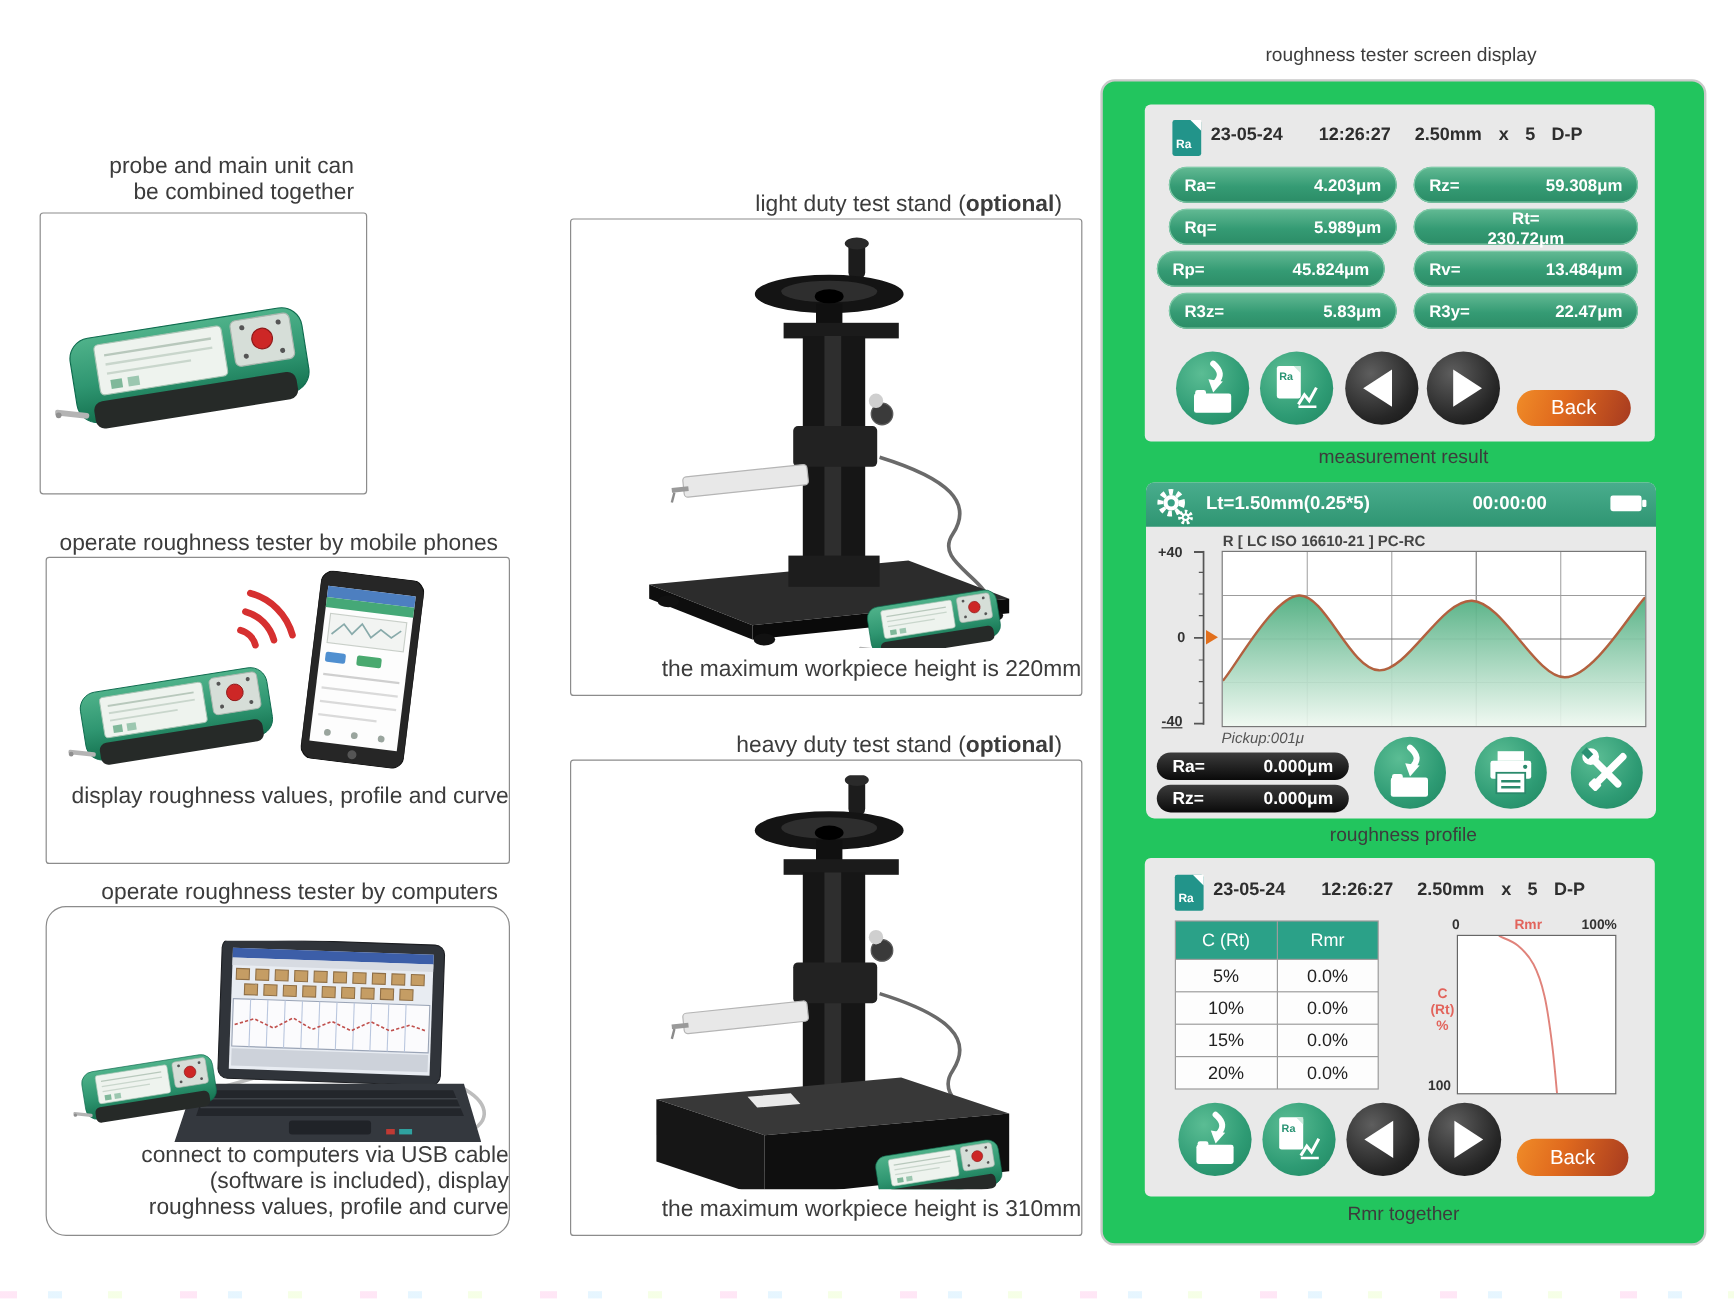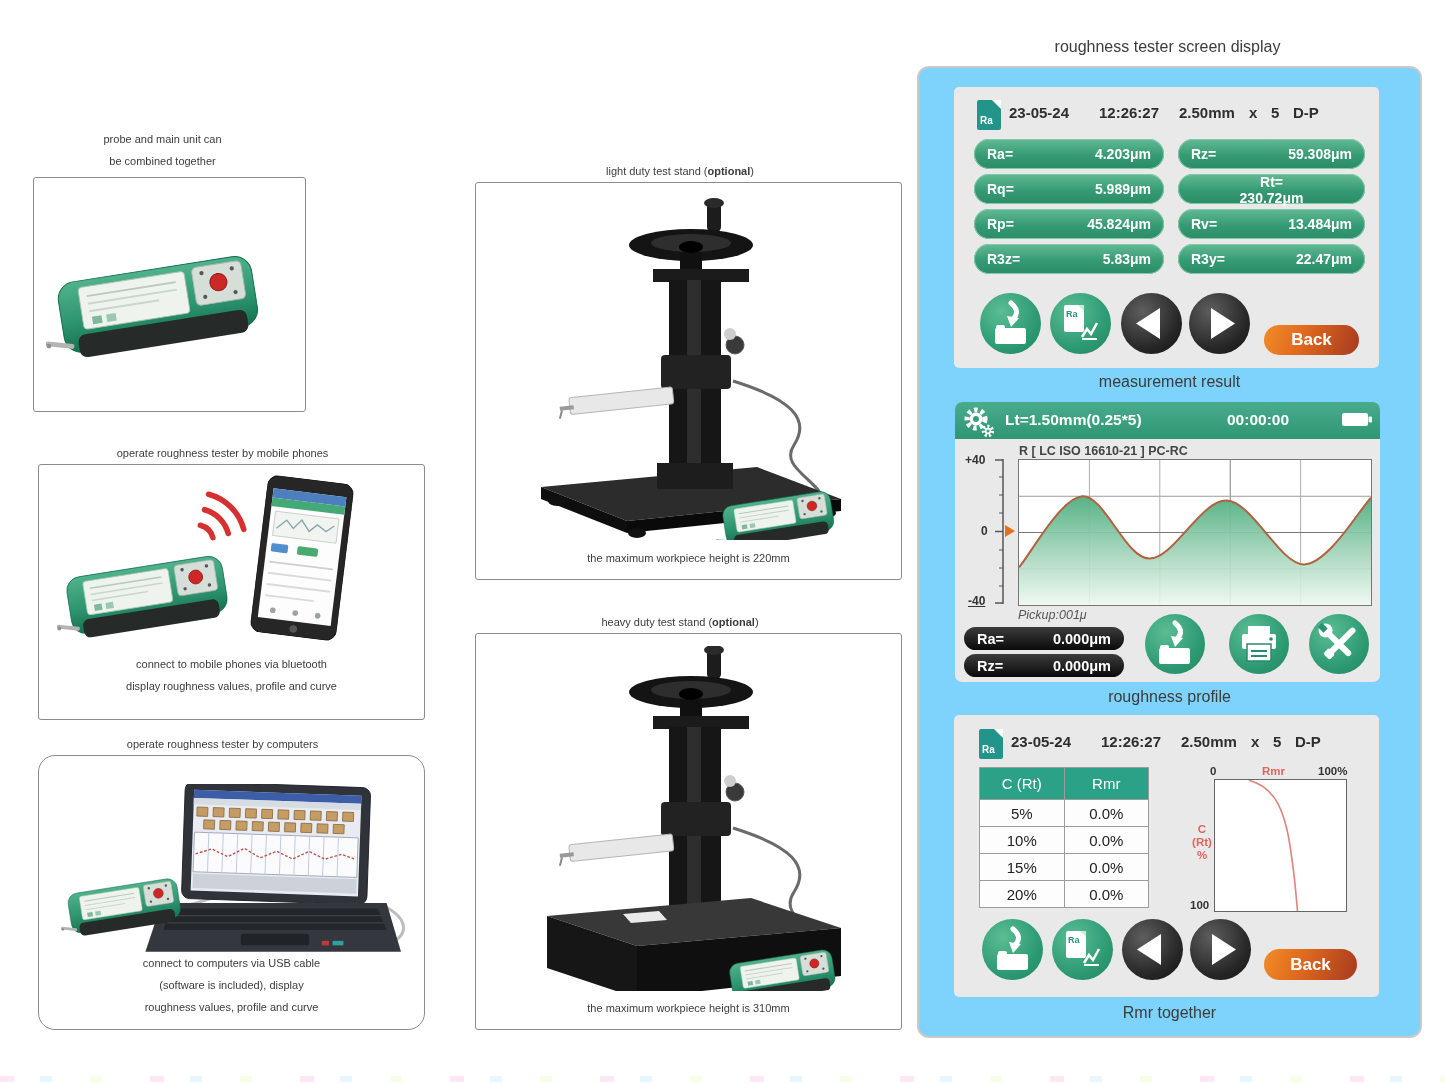--- a/index.html
+++ b/index.html
@@ -1,39 +1,39 @@
 <!DOCTYPE html>
 <html><head>
 <meta charset="utf-8">
 <style>
   html,body{margin:0;padding:0;background:#fff;}
   .canvas{position:relative;width:1445px;height:1084px;background:#ffffff;
           font-family:"Liberation Sans",sans-serif;color:#3d3d3d;overflow:hidden;}
   .abs{position:absolute;}
-  .cap{font-size:11px;color:#3c3c3c;text-align:center;line-height:22px;}
+  .cap{font-size:19px;color:#3c3c3c;text-align:right;line-height:22px;}
   .box{position:absolute;background:#fff;border:1px solid #8c8c8c;border-radius:3px;padding-left:15px;}
   
-  .panel{position:absolute;left:917px;top:66px;width:501px;height:968px;background:#7dd3fc;
+  .panel{position:absolute;left:917px;top:66px;width:501px;height:968px;background:#22c55e;
          border:2px solid #c9c9c9;border-radius:12px;}
   .screen{position:absolute;background:#e9e9e9;border-radius:5px;}
   .hdr-txt{position:absolute;font-size:15px;font-weight:bold;color:#2e2e2e;white-space:nowrap;}
   .ra-file{position:absolute;width:24px;height:30px;background:#22948a;border-radius:2px;}
   .ra-file .fold{position:absolute;right:0;top:0;width:0;height:0;
                  border-top:9px solid #ffffff;border-left:9px solid transparent;}
   .ra-file .lbl{position:absolute;left:3px;bottom:4px;font-size:10px;font-weight:bold;color:#fff;}
   .pill{position:absolute;height:30px;border-radius:15px;display:flex;align-items:center;
         justify-content:space-between;padding:0 13px;box-sizing:border-box;
         background:linear-gradient(180deg,#63ba94 0%,#359b74 55%,#2b8c66 100%);
         box-shadow:inset 0 0 0 1px #7fcaa8;color:#fff;font-size:14px;font-weight:bold;}
   .circle-btn{position:absolute;width:61px;height:61px;border-radius:50%;}
   .circle-green{background:radial-gradient(circle at 35% 30%,#5bbd94,#2e9b74 60%,#1f8560);}
   .circle-dark{background:radial-gradient(circle at 35% 30%,#5e5e5e,#262626 65%,#121212);}
   .back-btn{position:absolute;display:flex;align-items:center;justify-content:center;
             background:linear-gradient(110deg,#f08c28 0%,#e06a1e 40%,#a63a20 100%);
-            border-radius:16px;color:#fff;font-size:17px;font-weight:bold;}
+            border-radius:16px;color:#fff;font-size:17px;font-weight:normal;}
   .scr-cap{position:absolute;width:100%;text-align:center;font-size:16px;color:#3c3c3c;}
   .panel-title{position:absolute;left:917px;top:38px;width:501px;text-align:center;
                font-size:16px;color:#3c3c3c;}
   
   .s2-header{position:absolute;left:0;top:0;width:100%;height:37px;border-radius:7px 7px 0 0;
              background:linear-gradient(180deg,#49ad8d 0%,#2f9572 100%);}
   .s2-wtxt{position:absolute;color:#fff;font-size:15.5px;font-weight:bold;top:9px;white-space:nowrap;}
   .chart-box{position:absolute;left:63px;top:57px;width:352px;height:145px;background:#fff;
              border:1px solid #777;}
   .ylab{position:absolute;font-size:12px;color:#333;font-weight:bold;}
@@ -186,21 +186,20 @@
     <svg class="abs" style="left:18px;top:70px;" width="185" height="116" viewBox="0 0 240 150">
         <use href="#sym-tester"></use>
       </svg>
     <svg class="abs" style="left:152px;top:18px;" width="64" height="64" viewBox="0 0 80 80">
         <use href="#sym-wifi"></use>
       </svg>
     <svg class="abs" style="left:218px;top:14px;transform:rotate(7deg);" width="90" height="158" viewBox="0 0 92 168">
         <use href="#sym-phone"></use>
       </svg>
     <div class="abs cap" style="left:0;top:188px;width:100%;">
-      <div>connect to mobile phones via bluetooth</div>
       <div>display roughness values, profile and curve</div>
     </div>
   </div>
 
   <div class="abs cap" style="left:30px;top:733px;width:385px;">operate roughness tester by computers</div>
   <div class="box" style="left:38px;top:755px;width:370px;height:273px;border-radius:17px;">
     <svg class="abs" style="left:0;top:0;" width="370" height="273">
       <path d="M 145 150 C 195 138, 210 125, 245 133" fill="none" stroke="#bdbdbd" stroke-width="3"></path>
       <path d="M 345 150 C 368 162, 372 178, 350 188" fill="none" stroke="#bdbdbd" stroke-width="3"></path>
     </svg>
@@ -308,21 +307,21 @@
         <span>59.308μm</span>
         </div>
       <div class="pill" style="left:20px;top:87px;width:190px;">
         <span>Rq=</span>
         <span>5.989μm</span>
         </div>
       <div class="pill" style="left:224px;top:87px;width:187px;flex-direction:column;">
         <span>Rt=</span>
         <span>230.72μm</span>
         </div>
-      <div class="pill" style="left:20px;top:122px;width:190px;gap:40px;">
+      <div class="pill" style="left:10px;top:122px;width:190px;gap:40px;">
         <span>Rp=</span>
         <span>45.824μm</span>
         </div>
       <div class="pill" style="left:224px;top:122px;width:187px;">
         <span>Rv=</span>
         <span>13.484μm</span>
         </div>
       <div class="pill" style="left:20px;top:157px;width:190px;">
         <span>R3z=</span>
         <span>5.83μm</span>

